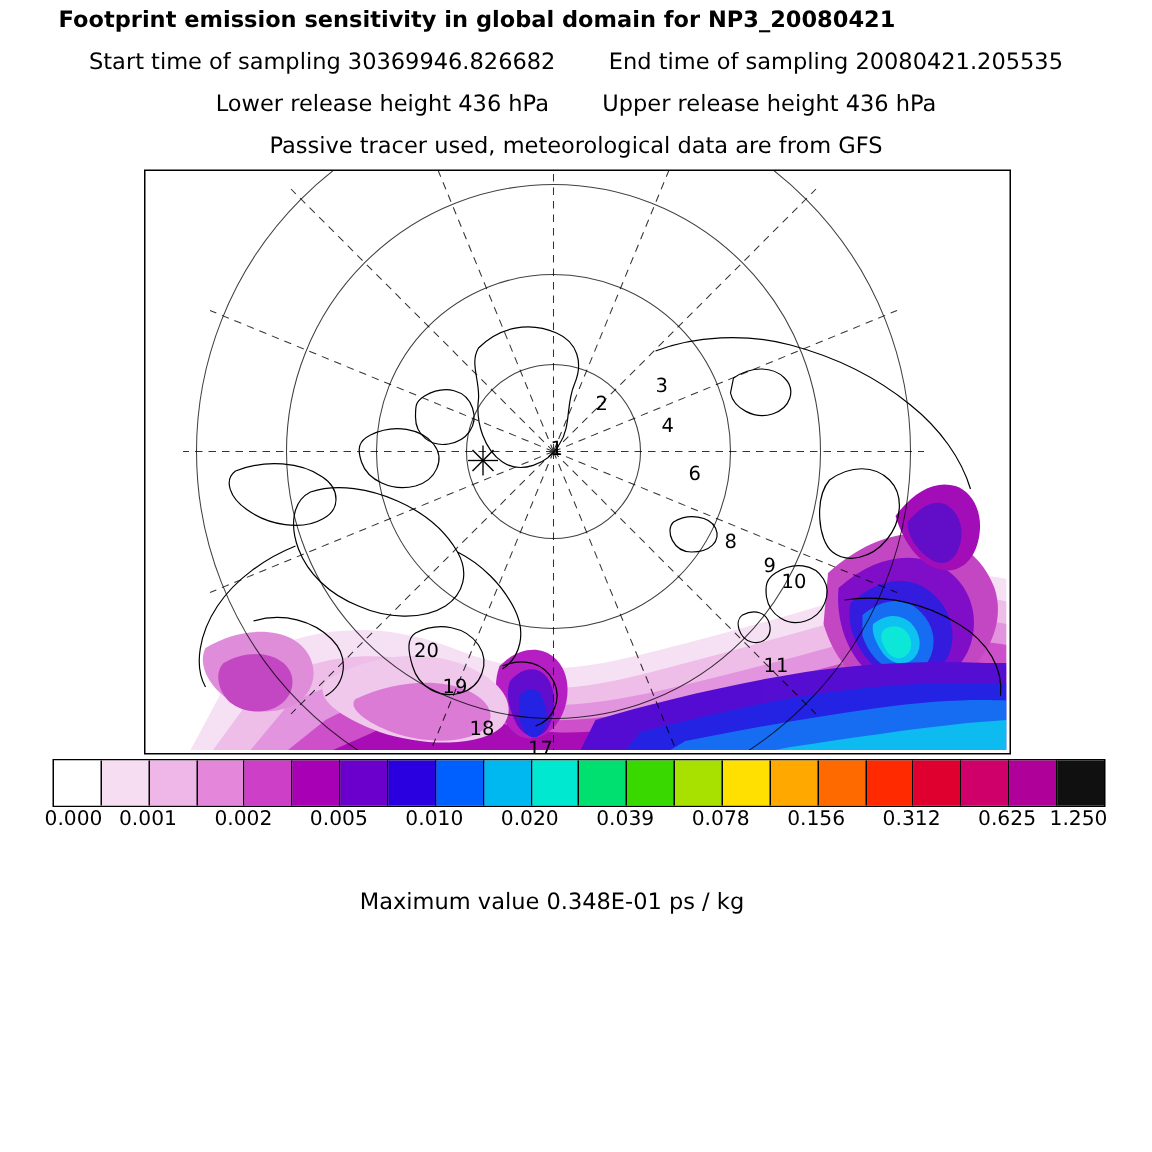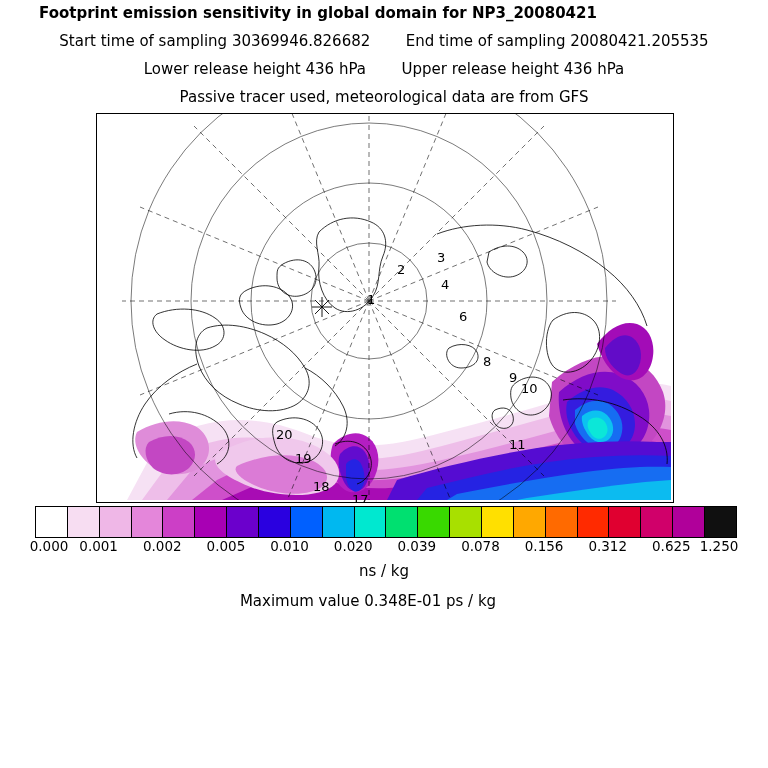--- a/index.html
+++ b/index.html
@@ -236,16 +236,15 @@
       <span style="left: 289.545px;">0.010</span>
       <span style="left: 353.182px;">0.020</span>
       <span style="left: 416.818px;">0.039</span>
       <span style="left: 480.455px;">0.078</span>
       <span style="left: 544.091px;">0.156</span>
       <span style="left: 607.727px;">0.312</span>
       <span style="left: 671.364px;">0.625</span>
       <span style="left: 719px;">1.250</span>
     </div>
 
-  <div class="units">ns / kg</div>
   <div class="maxval">Maximum value  0.348E-01 ps / kg</div>
 
 </div>
 
 </body></html>

